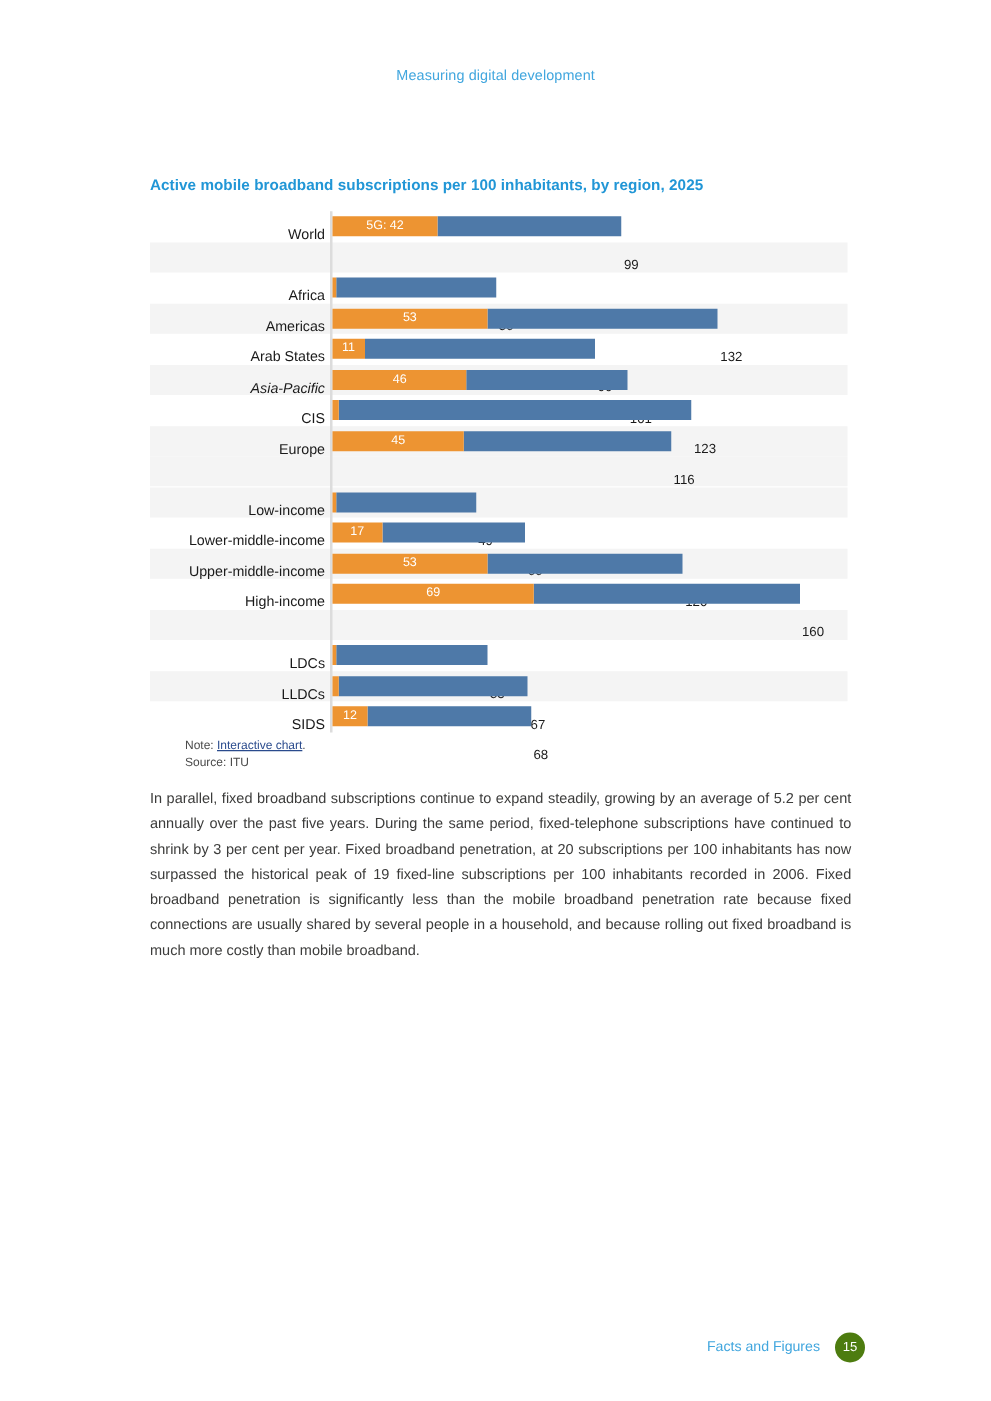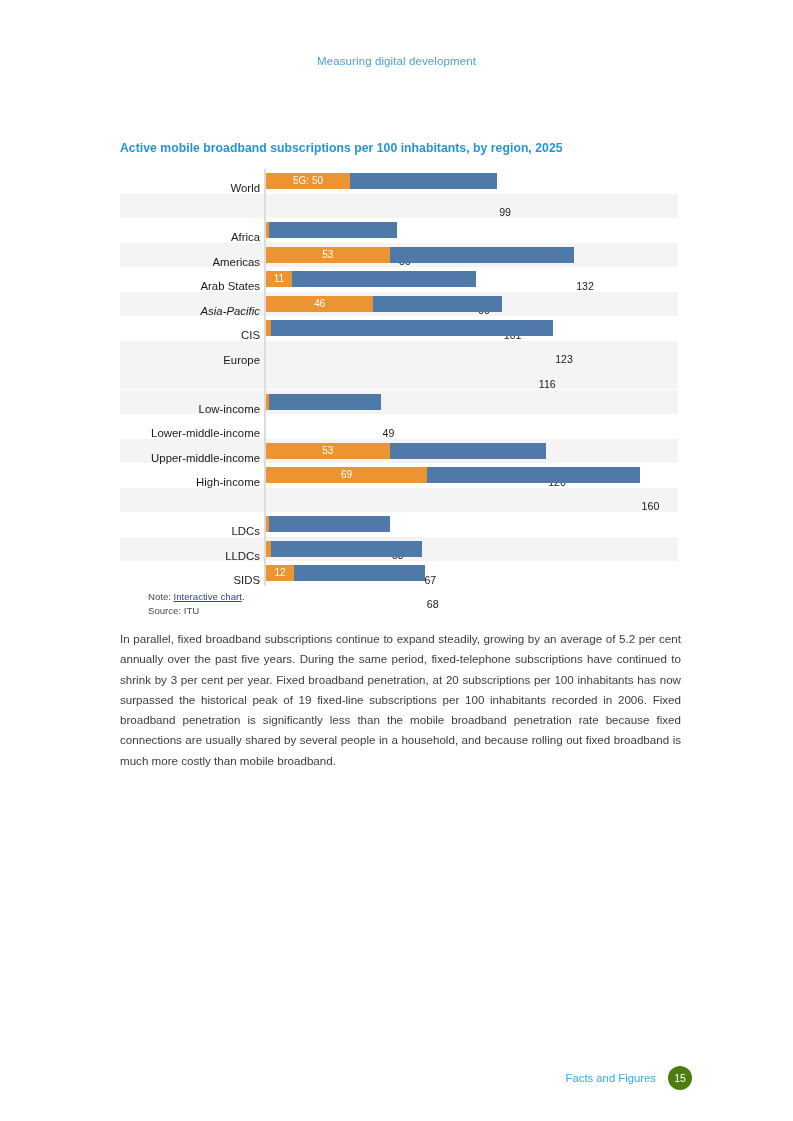--- a/index.html
+++ b/index.html
@@ -192,21 +192,21 @@
       <div class="band" style="top: 367.5px;"></div>
       <div class="band" style="top: 24.5px;"></div>
       <div class="band" style="top: 196px;"></div>
       <div class="band" style="top: 318.5px;"></div>
       <div class="axis-line" id="axis-line" style="height: 416.5px;"></div>
       <div class="row" style="top: 0px;">
         <div class="row-label" style="width: 140px;">World</div>
         <div class="bars">
           <div class="bar-wrap">
             <div class="seg-5g" style="width: 84.06px;">
-              <span class="seg-5g-label">5G: 50</span>
+              <span class="seg-5g-label">5G: 42</span>
             </div>
             <div class="seg-other" style="width: 147.105px;"></div>
           </div>
           <div class="total-label" style="left: 235.165px;">99</div>
         </div>
       </div>
       <div class="row" style="top: 49px;">
         <div class="row-label" style="width: 140px;">Africa</div>
         <div class="bars">
           <div class="bar-wrap">
@@ -258,35 +258,50 @@
           <div class="bar-wrap">
             <div class="seg-5g" style="width: 4.67px;"></div>
             <div class="seg-other" style="width: 282.535px;"></div>
           </div>
           <div class="total-label" style="left: 291.205px;">123</div>
         </div>
       </div>
       <div class="row" style="top: 171.5px;">
         <div class="row-label" style="width: 140px;">Europe</div>
         <div class="bars">
+          <div class="bar-wrap">
+            <div class="seg-5g" style="width: 105.075px;">
+              <span class="seg-5g-label">45</span>
+            </div>
+            <div class="seg-other" style="width: 165.785px;"></div>
+          </div>
           <div class="total-label" style="left: 274.86px;">116</div>
         </div>
       </div>
       <div class="row" style="top: 220.5px;">
         <div class="row-label" style="width: 140px;">Low-income</div>
         <div class="bars">
           <div class="bar-wrap">
             <div class="seg-5g" style="width: 2.5px;"></div>
             <div class="seg-other" style="width: 112.08px;"></div>
           </div>
           <div class="total-label" style="left: 118.58px;">49</div>
         </div>
       </div>
       <div class="row" style="top: 245px;">
         <div class="row-label" style="width: 140px;">Lower-middle-income</div>
+        <div class="bars">
+          <div class="bar-wrap">
+            <div class="seg-5g" style="width: 39.695px;">
+              <span class="seg-5g-label">17</span>
+            </div>
+            <div class="seg-other" style="width: 114.415px;"></div>
+          </div>
+          <div class="total-label" style="left: 158.11px;">66</div>
+        </div>
       </div>
       <div class="row" style="top: 269.5px;">
         <div class="row-label" style="width: 140px;">Upper-middle-income</div>
         <div class="bars">
           <div class="bar-wrap">
             <div class="seg-5g" style="width: 123.755px;">
               <span class="seg-5g-label">53</span>
             </div>
             <div class="seg-other" style="width: 156.445px;"></div>
           </div>

